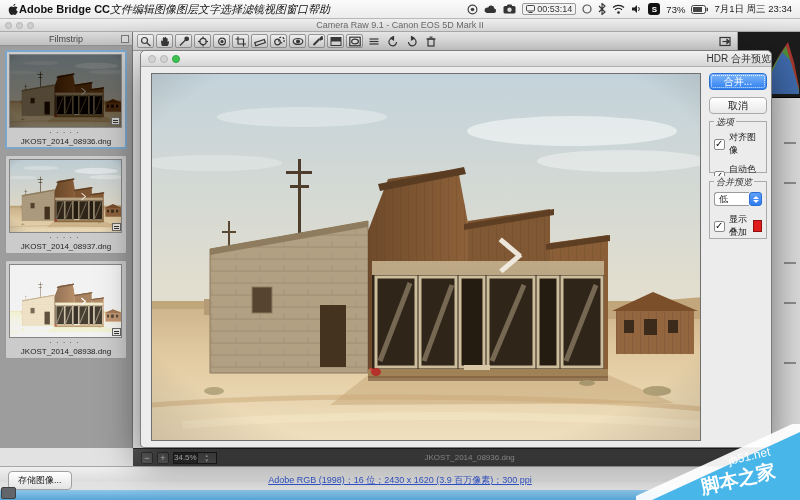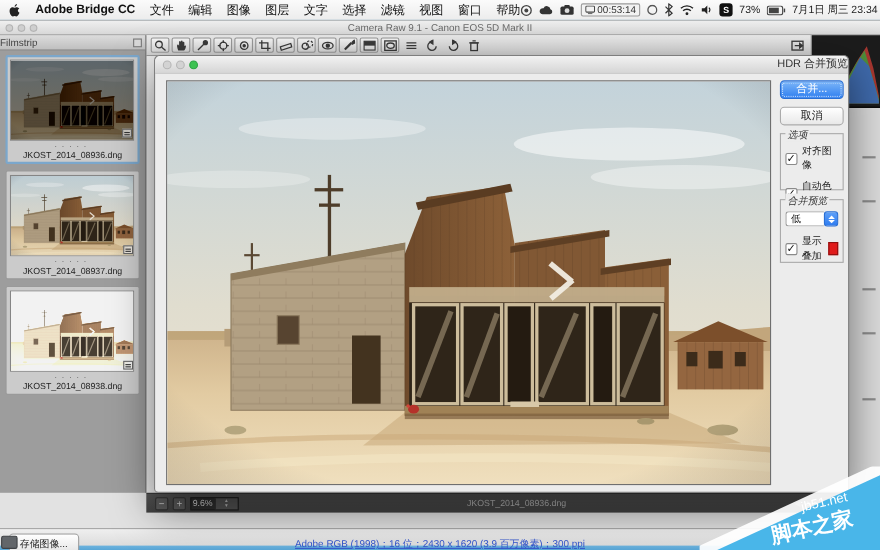--- a/index.html
+++ b/index.html
@@ -4,23 +4,23 @@
 <style>
   * { margin:0; padding:0; box-sizing:border-box; }
   body { font-family:"Liberation Sans", sans-serif; background:#333; }
   .screen { position:relative; width:800px; height:500px; overflow:hidden;
             background:linear-gradient(#9fd0ef,#57a9d9); font-family:"Liberation Sans", sans-serif; }
 
   
   .menubar { position:absolute; top:0; left:0; right:0; height:19px;
     background:linear-gradient(#fbfbfb,#ececec); border-bottom:1px solid #b9b9b9;
     display:flex; align-items:center; padding:0 8px; font-size:11px; color:#111; z-index:40; }
-  .menubar-left { display:flex; align-items:center; gap:13px; white-space:nowrap; }
+  .menubar-left { display:flex; align-items:center; white-space:nowrap; }
   .app-name { font-weight:bold; }
-  .menu-item { cursor:default; }
+  .menu-item { cursor:default;font-style:italic; }
   .menubar-right { margin-left:auto; display:flex; align-items:center; gap:6px;
     font-size:9.5px; color:#222; white-space:nowrap; }
   .mb-ico { display:inline-flex; align-items:center; }
   .timer-badge { border:1px solid #9a9a9a; border-radius:2px; padding:0 3px; font-size:9px;
     background:#f2f2f2; color:#333; display:flex; align-items:center; gap:2px; }
   .s-badge { width:12px; height:12px; background:#111; color:#fff; border-radius:3px;
     font-size:8px; font-weight:bold; display:flex; align-items:center; justify-content:center; }
 
   
   .acr { position:absolute; top:19px; left:0; width:800px; height:471px; background:#e2e2e2; z-index:10; }
@@ -37,21 +37,21 @@
     background:linear-gradient(#f6f6f6,#dadada); display:flex; align-items:center; justify-content:center; }
   .toolbtn.flat { border:none; background:none; }
   .ti { stroke:#3a3a3a; stroke-width:1.2; fill:none; }
 
   .acr-canvas { position:absolute; top:32px; left:133px; right:63px; bottom:42px; background:#ececec; }
 
   
   .filmstrip { position:absolute; top:13px; left:0; width:133px; height:416px;
     background:#9d9d9d; border-right:1px solid #787878; }
   .film-header { height:14px; background:linear-gradient(#dcdcdc,#bfbfbf); border-bottom:1px solid #8f8f8f;
-    font-size:9px; color:#444; text-align:left; line-height:14px; position:relative; }
+    font-size:9px; color:#444; text-align:center; line-height:14px; position:relative; }
   .film-header-ico { position:absolute; right:3px; top:3px; width:8px; height:8px;
     border:1px solid #777; background:#d8d8d8; }
   .film-cell { margin:4px 5px 6px 5px; background:#cbcbcb; border:1px solid #9a9a9a;
     border-radius:2px; padding:3px 3px 2px 3px; position:relative; }
   .film-cell.selected { border:2px solid #7ba7cc; padding:2px 2px 1px 2px; }
   .film-img { width:113px; height:74px; overflow:hidden; border:1px solid #858585; background:#fff; }
   .film-img svg { display:block; }
   .film-dots { text-align:center; font-size:8px; color:#555; letter-spacing:4px; line-height:9px; height:9px; }
   .film-name { text-align:center; font-size:8px; color:#222; white-space:nowrap; overflow:hidden; }
   .film-badge { position:absolute; right:5px; bottom:22px; width:9px; height:8px;
@@ -76,21 +76,21 @@
   .zoombox span { flex:1; text-align:center; }
   .zstep { width:9px; height:100%; background:#555; border-left:1px solid #1f1f1f; color:#bbb;
     font-size:5px; line-height:5px; text-align:center; }
   .db-filename { flex:1; text-align:center; font-size:8px; color:#b9b9b9; }
   .db-arrows { color:#aaa; font-size:7px; letter-spacing:2px; }
   .dbicon { width:13px; height:11px; border:1px solid #6b6b6b; background:#4c4c4c; position:relative; }
   .dbicon:before, .dbicon:after { content:""; position:absolute; left:2px; right:2px; height:1px; background:#9c9c9c; }
   .dbicon:before { top:3px; } .dbicon:after { top:6px; }
 
   
-  .acr-bottombar { position:absolute; left:0; right:0; top:461px; height:16px;
+  .acr-bottombar { position:absolute; left:0; right:0; top:447px; height:16px;
     background:linear-gradient(#efefef,#dcdcdc); border-top:1px solid #a8a8a8; }
   .save-btn { position:absolute; left:8px; top:4px; font-size:9px; color:#222;
     background:linear-gradient(#fff,#e3e3e3); border:1px solid #a0a0a0; border-radius:4px;
     padding:2px 9px; }
   .workflow-link { position:absolute; left:50%; top:7px; transform:translateX(-50%);
     font-size:9px; color:#3355cc; text-decoration:underline; white-space:nowrap; }
 
   
   .hdr { position:absolute; left:140px; top:50px; width:632px; height:398px;
     background:#ececec; border:1px solid #7e7e7e; border-radius:5px 5px 4px 4px;
@@ -495,21 +495,21 @@
       <span class="panel-dash" style="top:150px"></span>
       <span class="panel-dash" style="top:230px"></span>
       <span class="panel-dash" style="top:270px"></span>
       <span class="panel-dash" style="top:330px"></span>
     </div>
 
     <div class="acr-darkbar">
       <span class="zbtn">−</span>
       <span class="zbtn">+</span>
       <span class="zoombox">
-        <span>9.6%</span>
+        <span>34.5%</span>
         <span class="zstep">▴<br>▾</span>
       </span>
       <span class="db-filename">JKOST_2014_08936.dng</span>
       <span class="db-arrows">◀ ▶</span>
       <span class="dbicon"></span>
       <span class="dbicon"></span>
       <span class="dbicon"></span>
     </div>
 
     <div class="acr-bottombar">

